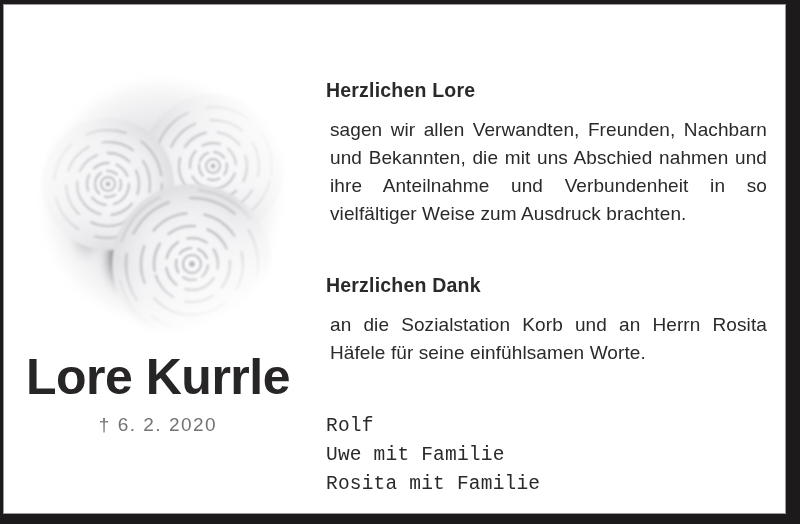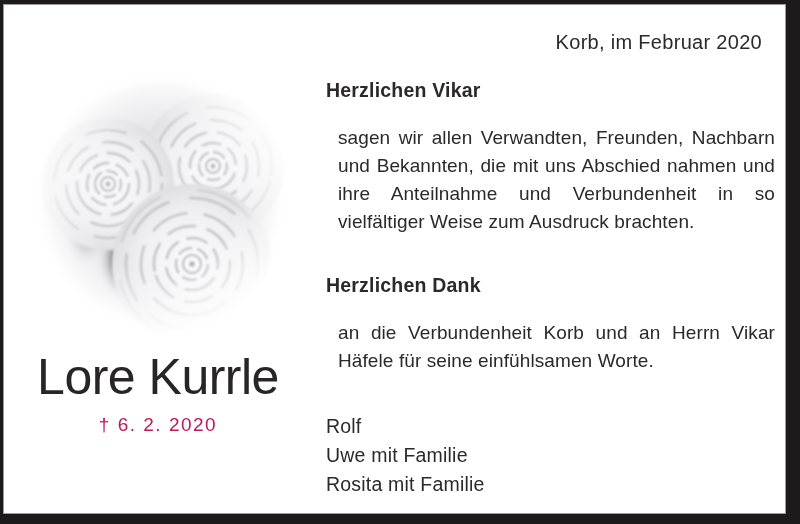--- a/index.html
+++ b/index.html
@@ -38,29 +38,29 @@
   
   .name-block {
     position: absolute;
     left: 22px; top: 352px;
     width: 272px;
     text-align: center;
   }
   .deceased-name {
     font-size: 50px;
     line-height: 1.0;
-    font-weight: 400;
+    font-weight: 700;
     letter-spacing: -0.5px;
     color: #272526;
   }
   .death-date {
     margin-top: 12px;
     font-size: 19px;
     letter-spacing: 1.5px;
-    color: #be185d;
+    color: #737373;
   }
   
   .dateline {
     position: absolute;
     top: 31px;
     right: 38px;
     font-size: 20px;
     letter-spacing: 0.3px;
   }
   
@@ -75,35 +75,36 @@
     margin: 0;
     font-size: 19.5px;
     font-weight: 700;
     letter-spacing: 0.2px;
     white-space: nowrap;
   }
   .heading-thanks   { top: 79px; }
   .heading-special  { top: 274px; }
   .col p {
     position: absolute;
-    margin: 12px;
+    margin: 4px;
     width: 437px;
     font-size: 19px;
     line-height: 28px;
     text-align: justify;
     letter-spacing: 0.1px;
   }
   .para-thanks  { top: 112px; }
   .para-special { top: 307px; }
   .family {
     position: absolute;
     top: 412px;
     font-size: 19.5px;
     line-height: 29px;
     letter-spacing: 0.2px;
+    font-family: Liberation Mono, monospace;
   }
   .family-line { display: block; }
 </style>
 </head>
 <body>
 
 <div class="card">
 
   <div class="roses">
     <svg width="262" height="268" viewBox="0 0 262 268" xmlns="http://www.w3.org/2000/svg">
@@ -172,28 +173,27 @@
 
       <rect width="262" height="268" fill="url(#vig)"></rect>
     </svg>
   </div>
 
   <div class="name-block">
     <div class="deceased-name">Lore Kurrle</div>
     <div class="death-date">† 6. 2. 2020</div>
   </div>
 
-  <div class="dateline">Korb, im Februar 2020</div>
 
   <div class="col">
-    <h3 class="heading-thanks">Herzlichen Vikar</h3>
+    <h3 class="heading-thanks">Herzlichen Lore</h3>
     <p class="para-thanks">sagen wir allen Verwandten, Freunden, Nachbarn und Bekannten, die mit uns Abschied nahmen und ihre Anteilnahme und Verbundenheit in so vielfältiger Weise zum Ausdruck brachten.</p>
 
     <h3 class="heading-special">Herzlichen Dank</h3>
-    <p class="para-special">an die Verbundenheit Korb und an Herrn Vikar Häfele für seine einfühlsamen Worte.</p>
+    <p class="para-special">an die Sozialstation Korb und an Herrn Rosita Häfele für seine einfühlsamen Worte.</p>
 
     <div class="family">
       <span class="family-line">Rolf</span>
       <span class="family-line">Uwe mit Familie</span>
       <span class="family-line">Rosita mit Familie</span>
     </div>
   </div>
 
   <div class="frame-top"></div>
   <div class="frame-left"></div>

